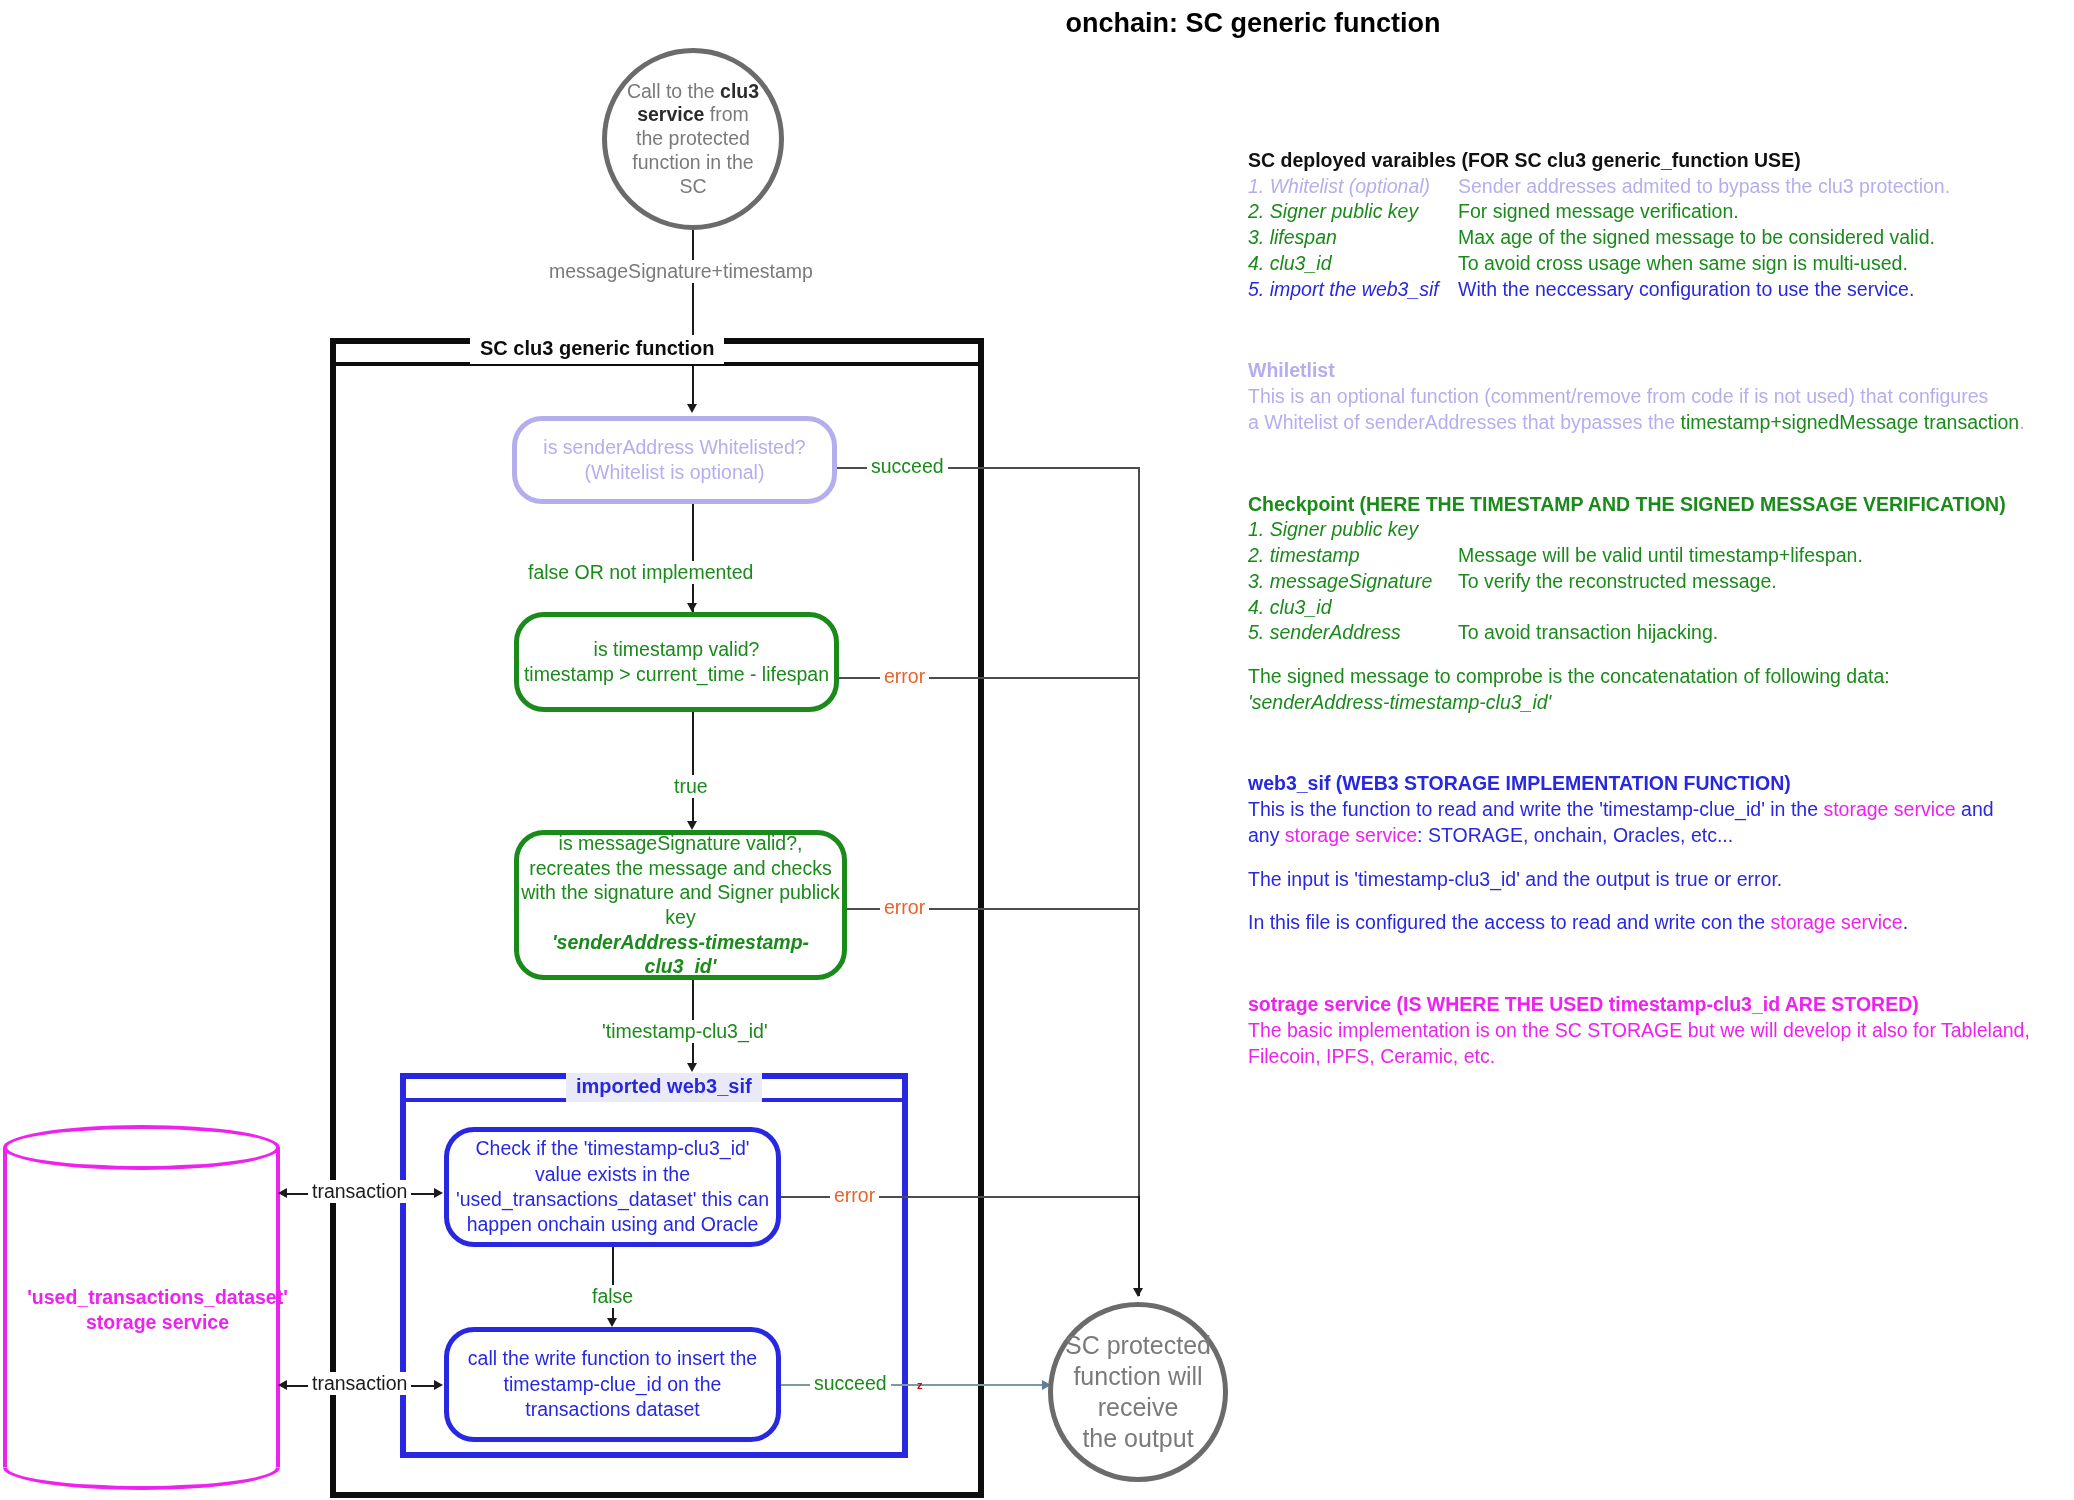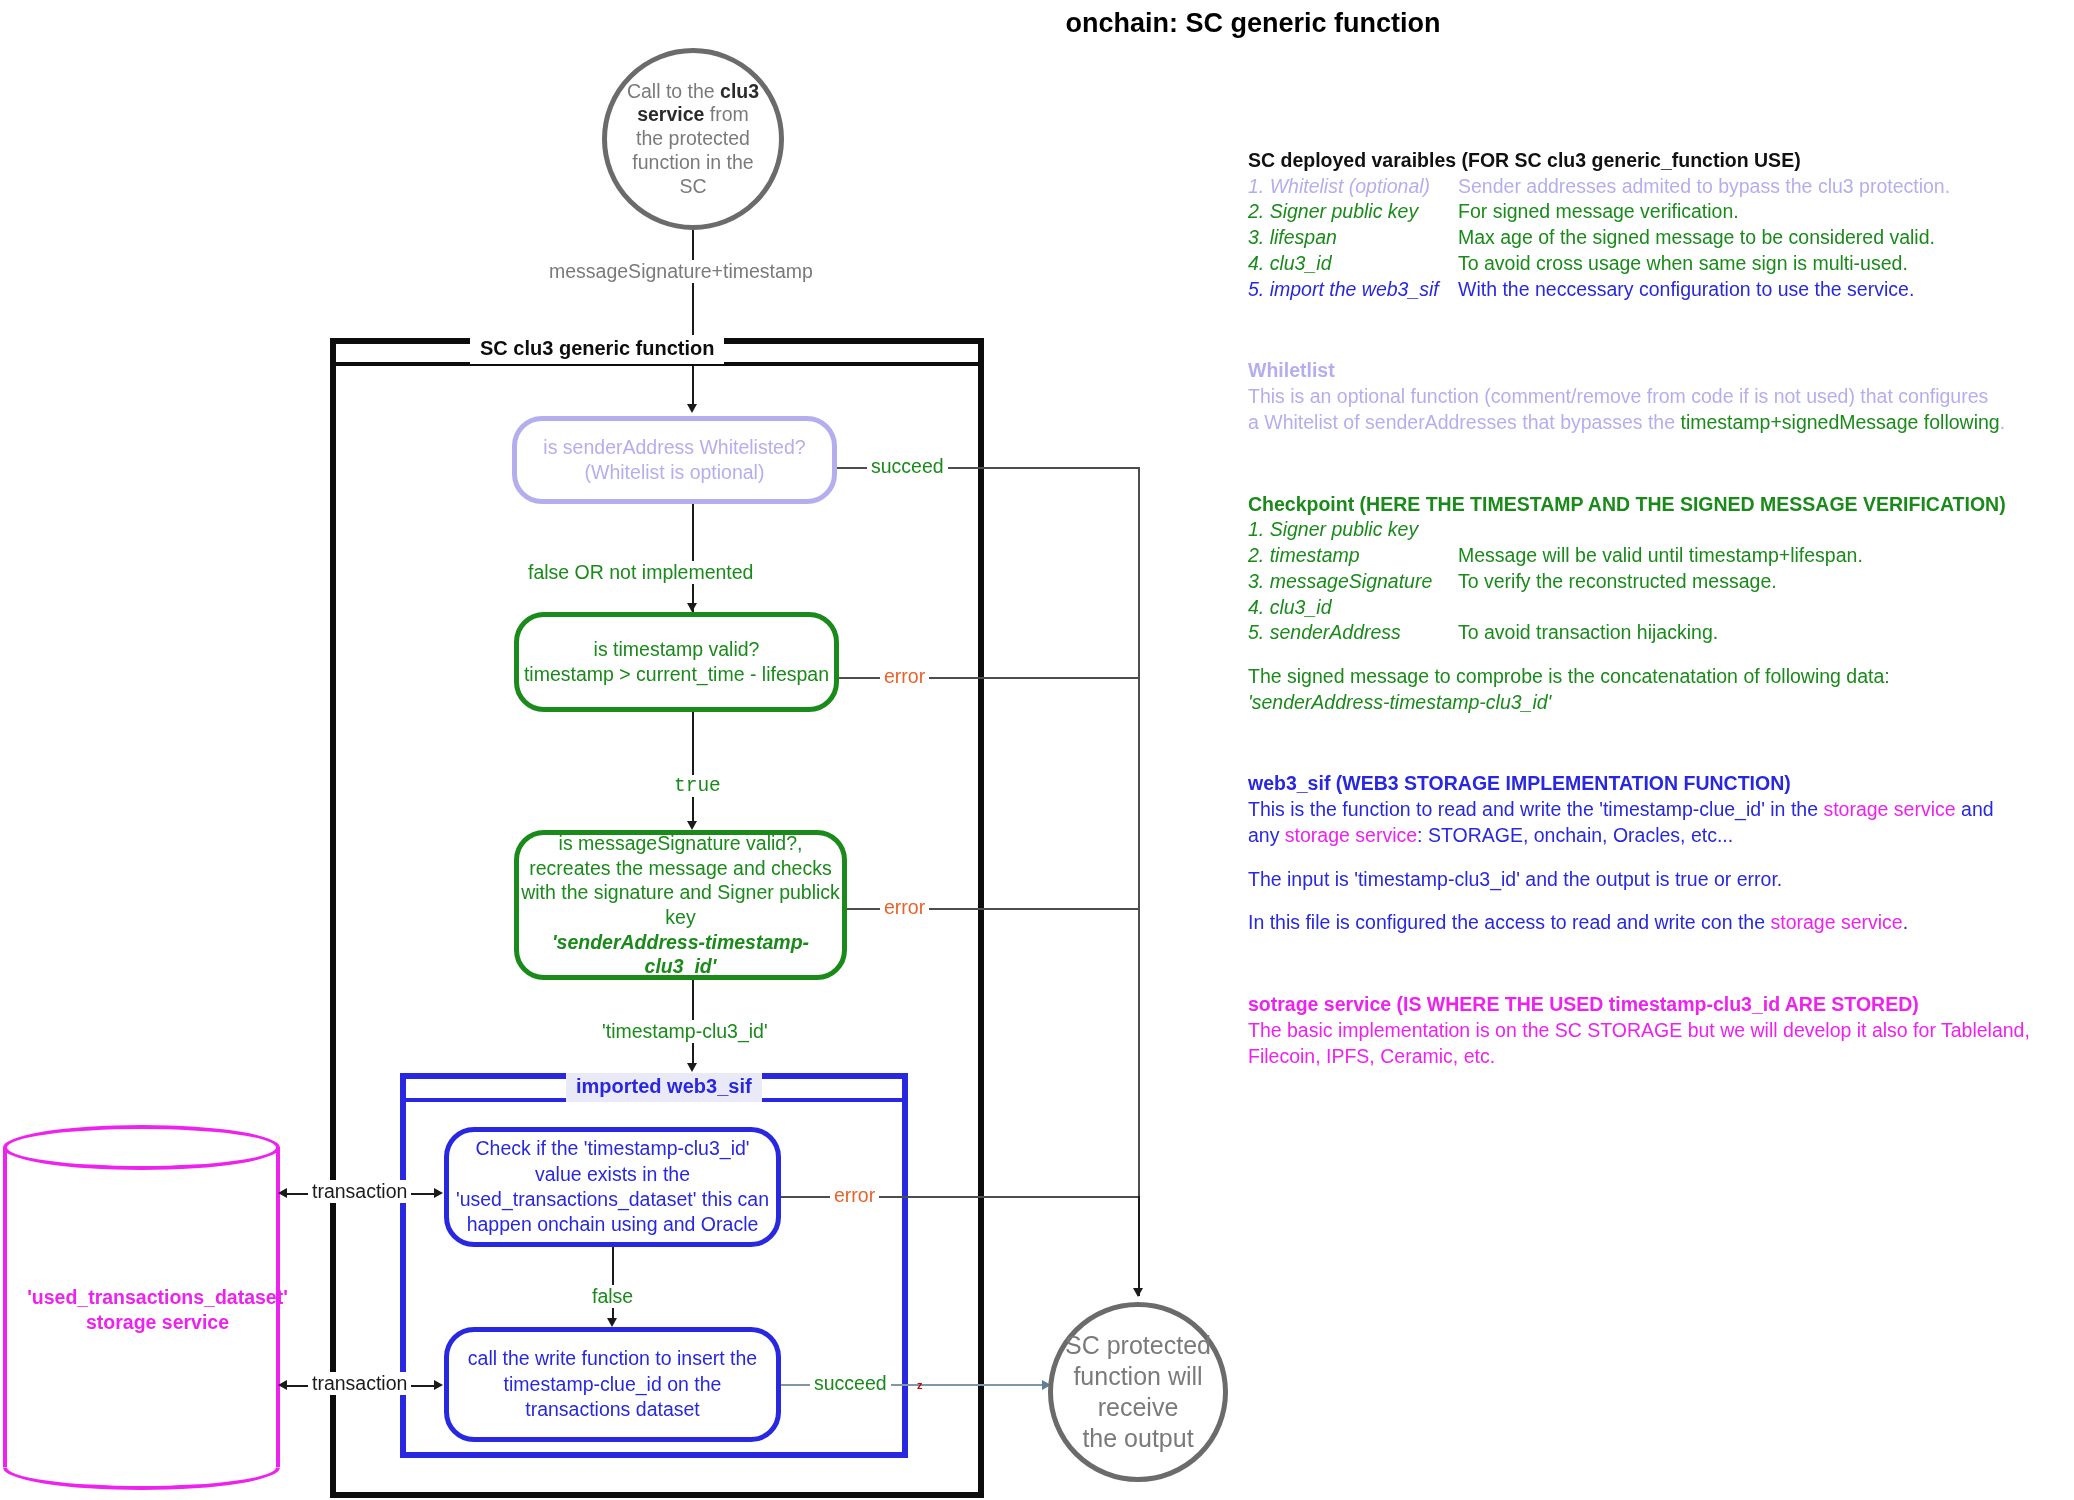--- a/index.html
+++ b/index.html
@@ -307,21 +307,21 @@
 
   <div class="abs pbox" id="box-timestamp">
     <div>is timestamp valid?</div>
     <div>timestamp &gt; current_time - lifespan</div>
   </div>
 
   <div class="abs hline" style="left:839px; top:677px; width:300px;"></div>
   <div class="abs edge-label lbl-orange" style="left:880px; top:665px;">error</div>
 
   <div class="abs vline-dark" style="left:692px; top:712px; height:110px;"></div>
-  <div class="abs edge-label lbl-green" style="left:670px; top:775px;font-family:Liberation Mono, monospace;">true</div>
+  <div class="abs edge-label lbl-green" style="left:670px; top:775px;">true</div>
   <div class="abs arrow-down" style="left:687px; top:821px;"></div>
 
   <div class="abs pbox" id="box-signature">
     <div>is messageSignature valid?,</div>
     <div>recreates the message and checks</div>
     <div>with the signature and Signer publick</div>
     <div>key</div>
     <div class="ital">'senderAddress-timestamp-clu3_id'</div>
   </div>
 
@@ -417,21 +417,21 @@
         <div class="note-indent-key"><span>5.</span> <span>import the web3_sif</span></div>
         <div class="v">With the neccessary configuration to use the service.</div>
       </div>
     </div>
 
     <div class="spacer-l"></div>
 
     <div class="note-block">
       <div class="note-head c-purple">Whiletlist</div>
       <div class="note-line c-purple">This is an optional function (comment/remove from code if is not used) that configures</div>
-      <div class="note-line"><span class="c-purple">a Whitelist of senderAddresses that bypasses the </span><span class="c-green">timestamp+signedMessage following</span><span class="c-purple">.</span></div>
+      <div class="note-line"><span class="c-purple">a Whitelist of senderAddresses that bypasses the </span><span class="c-green">timestamp+signedMessage transaction</span><span class="c-purple">.</span></div>
     </div>
 
     <div class="spacer-l"></div>
 
     <div class="note-block">
       <div class="note-head c-green">Checkpoint (HERE THE TIMESTAMP AND THE SIGNED MESSAGE VERIFICATION)</div>
       <div class="note-row c-green">
         <div class="note-indent-key"><span>1.</span> <span>Signer public key</span></div>
         <div class="v"></div>
       </div>

